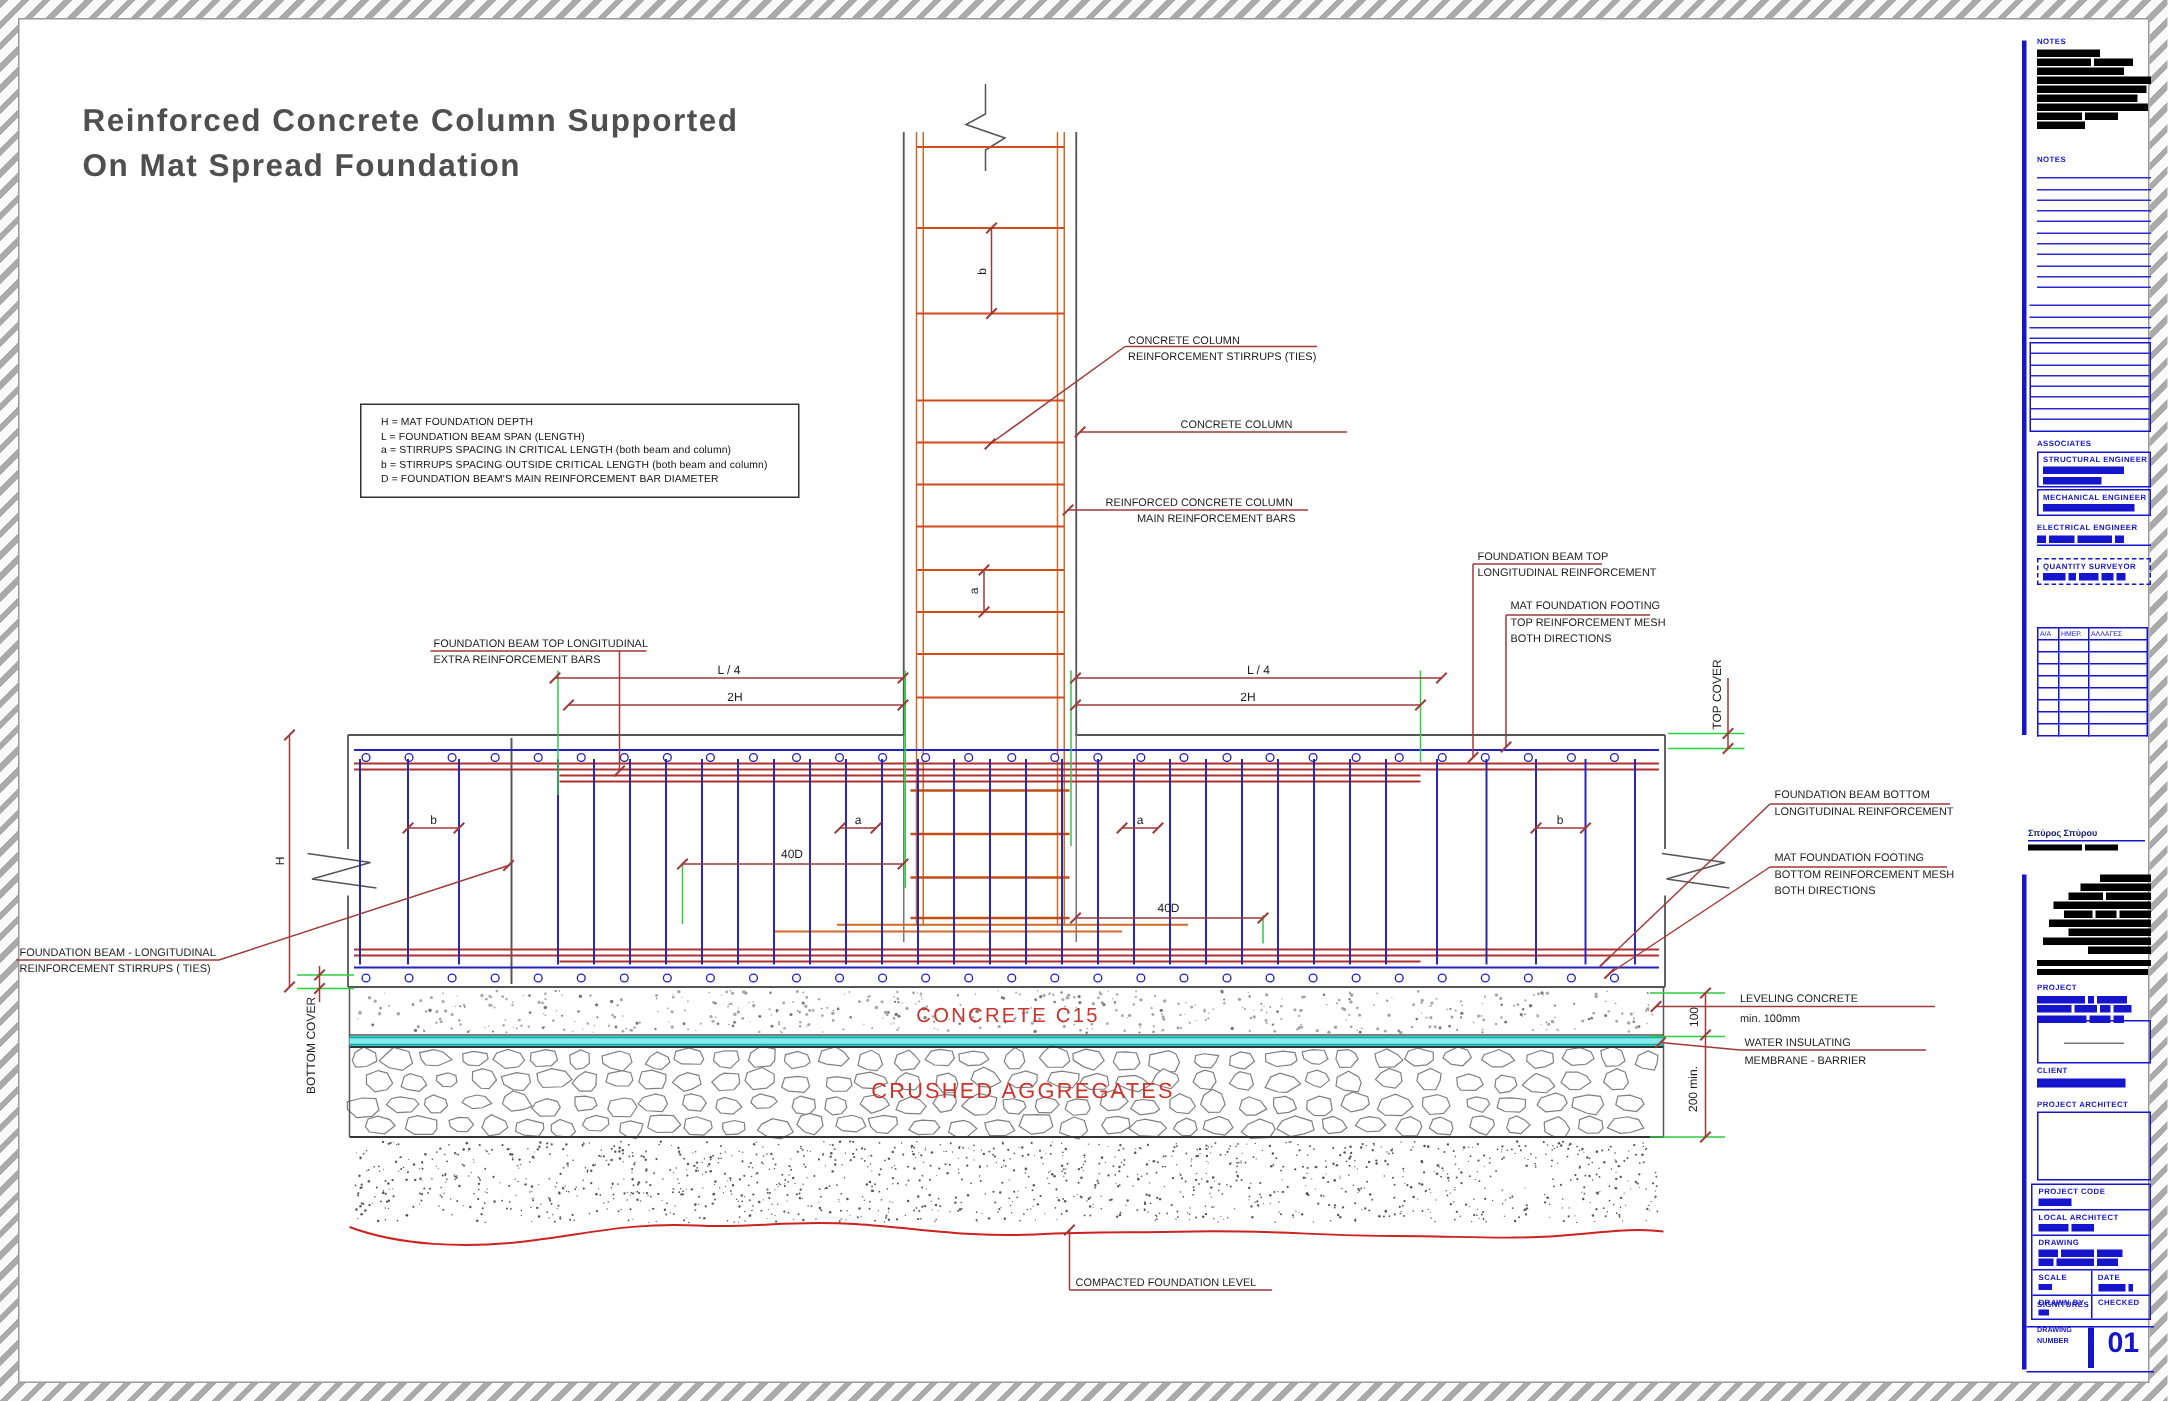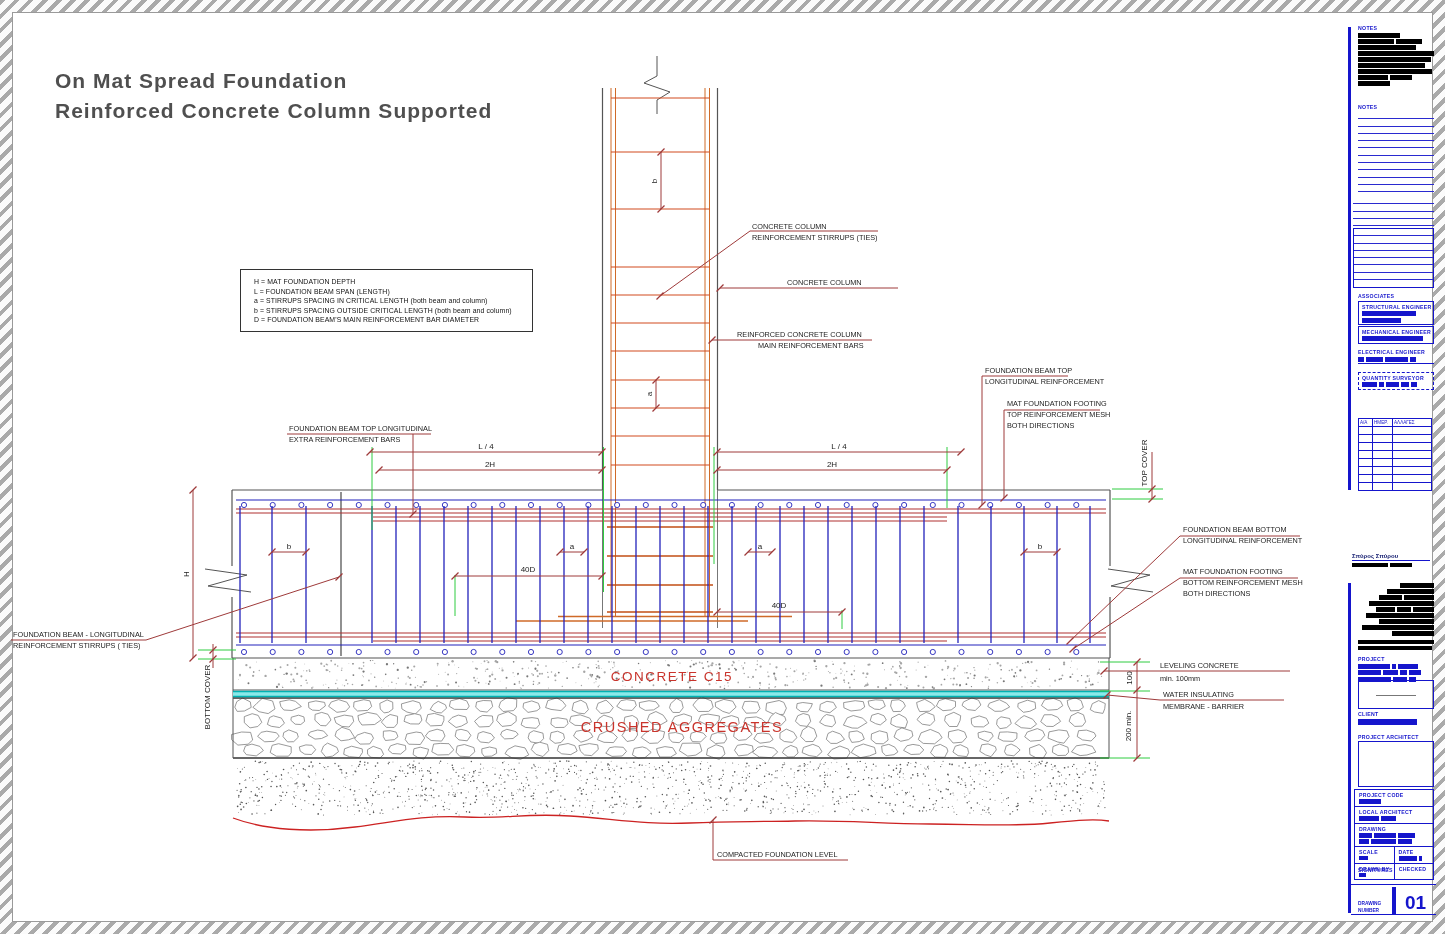--- a/index.html
+++ b/index.html
@@ -27,39 +27,39 @@
   .tb .panel{position:absolute;left:0;width:85px;border-left:3px solid #1515cc;}
   .tb .sec{position:absolute;left:7px;right:2px;}
   .lbl{color:#1515cc;font-weight:bold;font-size:5.2px;letter-spacing:.3px;line-height:6px;white-space:nowrap;}
   .bar-row{display:flex;gap:2px;margin-top:1.5px;}
   .bk{background:#000;height:4.5px;}
   .bl{background:#1515cc;height:5px;}
   .rule{border-bottom:1px solid #2a2ad0;height:6.3px;}
   .boxed{border:1px solid #1515cc;}
   .revtbl{position:absolute;left:7px;right:3px;border:1px solid #1515cc;border-collapse:collapse;width:74px;}
   .revtbl td{border:1px solid #1515cc;height:7px;font-size:4.6px;color:#1515cc;padding:0 1px;white-space:nowrap;}
-  .numbox{position:absolute;left:0;width:85px;height:29px;border-top:1.6px solid #1515cc;border-bottom:1.6px solid #1515cc;display:flex;align-items:flex-end;}
+  .numbox{position:absolute;left:0;width:85px;height:29px;border-top:1.6px solid #1515cc;border-bottom:1.6px solid #1515cc;display:flex;align-items:flex-start;}
   .numbox .dn{font-size:4.8px;font-weight:bold;line-height:6.5px;padding-left:7px;width:34px;}
   .numbox .div{width:4px;background:#1515cc;height:27px;}
   .numbox .num{font-size:19px;font-weight:bold;color:#1515cc;padding-left:9px;}
   .tb-table{position:absolute;left:3px;right:2px;border:1px solid #1515cc;}
   .tb-row{border-bottom:1px solid #1515cc;padding:2px 4px;position:relative;}
   .tb-row:last-child{border-bottom:none;}
   .half{display:flex;}
   .half>div{flex:1;padding:2px 4px;}
   .half>div:first-child{border-right:1px solid #1515cc;}
 </style>
 </head>
 <body>
 
 <div class="sheet"></div>
 
 <div class="dwg-title">
+  <div>Reinforced Concrete Column Supported</div>
   <div>On Mat Spread Foundation</div>
-  <div>Reinforced Concrete Column Supported</div>
 </div>
 
 <div class="legend">
   <div>H = MAT FOUNDATION DEPTH</div>
   <div>L = FOUNDATION BEAM SPAN (LENGTH)</div>
   <div>a = STIRRUPS SPACING IN CRITICAL LENGTH (both beam and column)</div>
   <div>b = STIRRUPS SPACING OUTSIDE CRITICAL LENGTH (both beam and column)</div>
   <div>D = FOUNDATION BEAM'S MAIN REINFORCEMENT BAR DIAMETER</div>
 </div>
 

